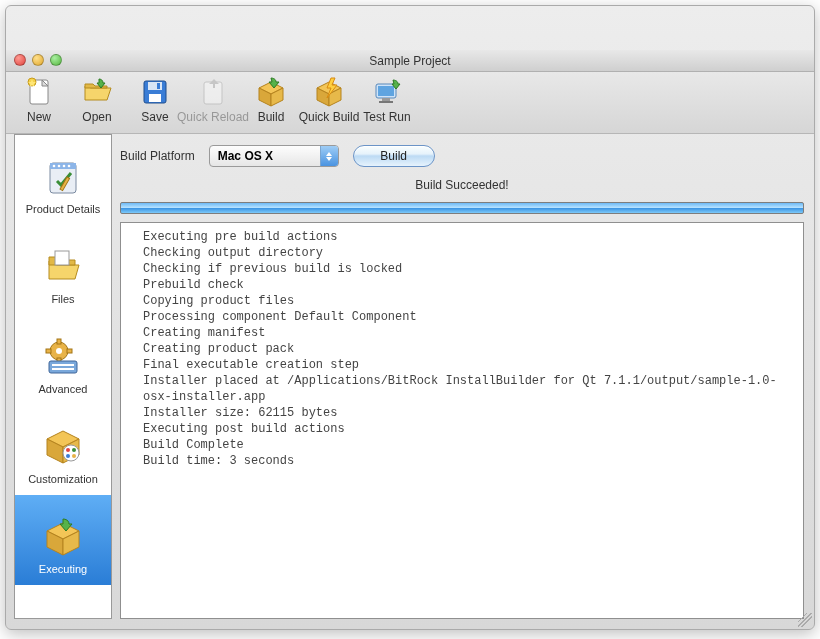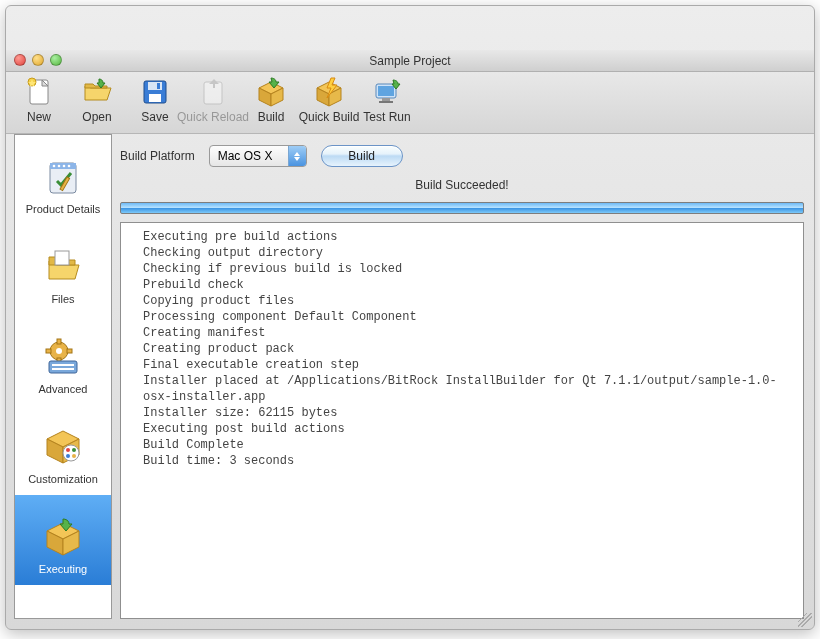--- a/index.html
+++ b/index.html
@@ -119,28 +119,29 @@
 }
 .platform-row {
   display: flex;
   align-items: center;
   gap: 14px;
   height: 28px;
 }
 .platform-label { font-size: 12px; color: #333; }
 .aqua-select {
   height: 22px;
-  width: 98px;
+  width: 130px;
   display: flex;
   align-items: center;
   border: 1px solid #9a9a9a;
   border-radius: 4px;
   background: linear-gradient(#fdfdfd, #e6e6e6);
   font-size: 12px;
   cursor: pointer;
+  font-weight: bold;
 }
 .aqua-select .sel-text { flex:1; padding: 0 8px; }
 .aqua-select .sel-arrows {
   width: 18px; height: 100%;
   background: linear-gradient(#9ecdf6, #4a93e0);
   border-left: 1px solid #7aa6d2;
   border-top-right-radius: 3px;
   border-bottom-right-radius: 3px;
   display: flex; flex-direction: column; align-items:center; justify-content:center;
   gap: 1px;

